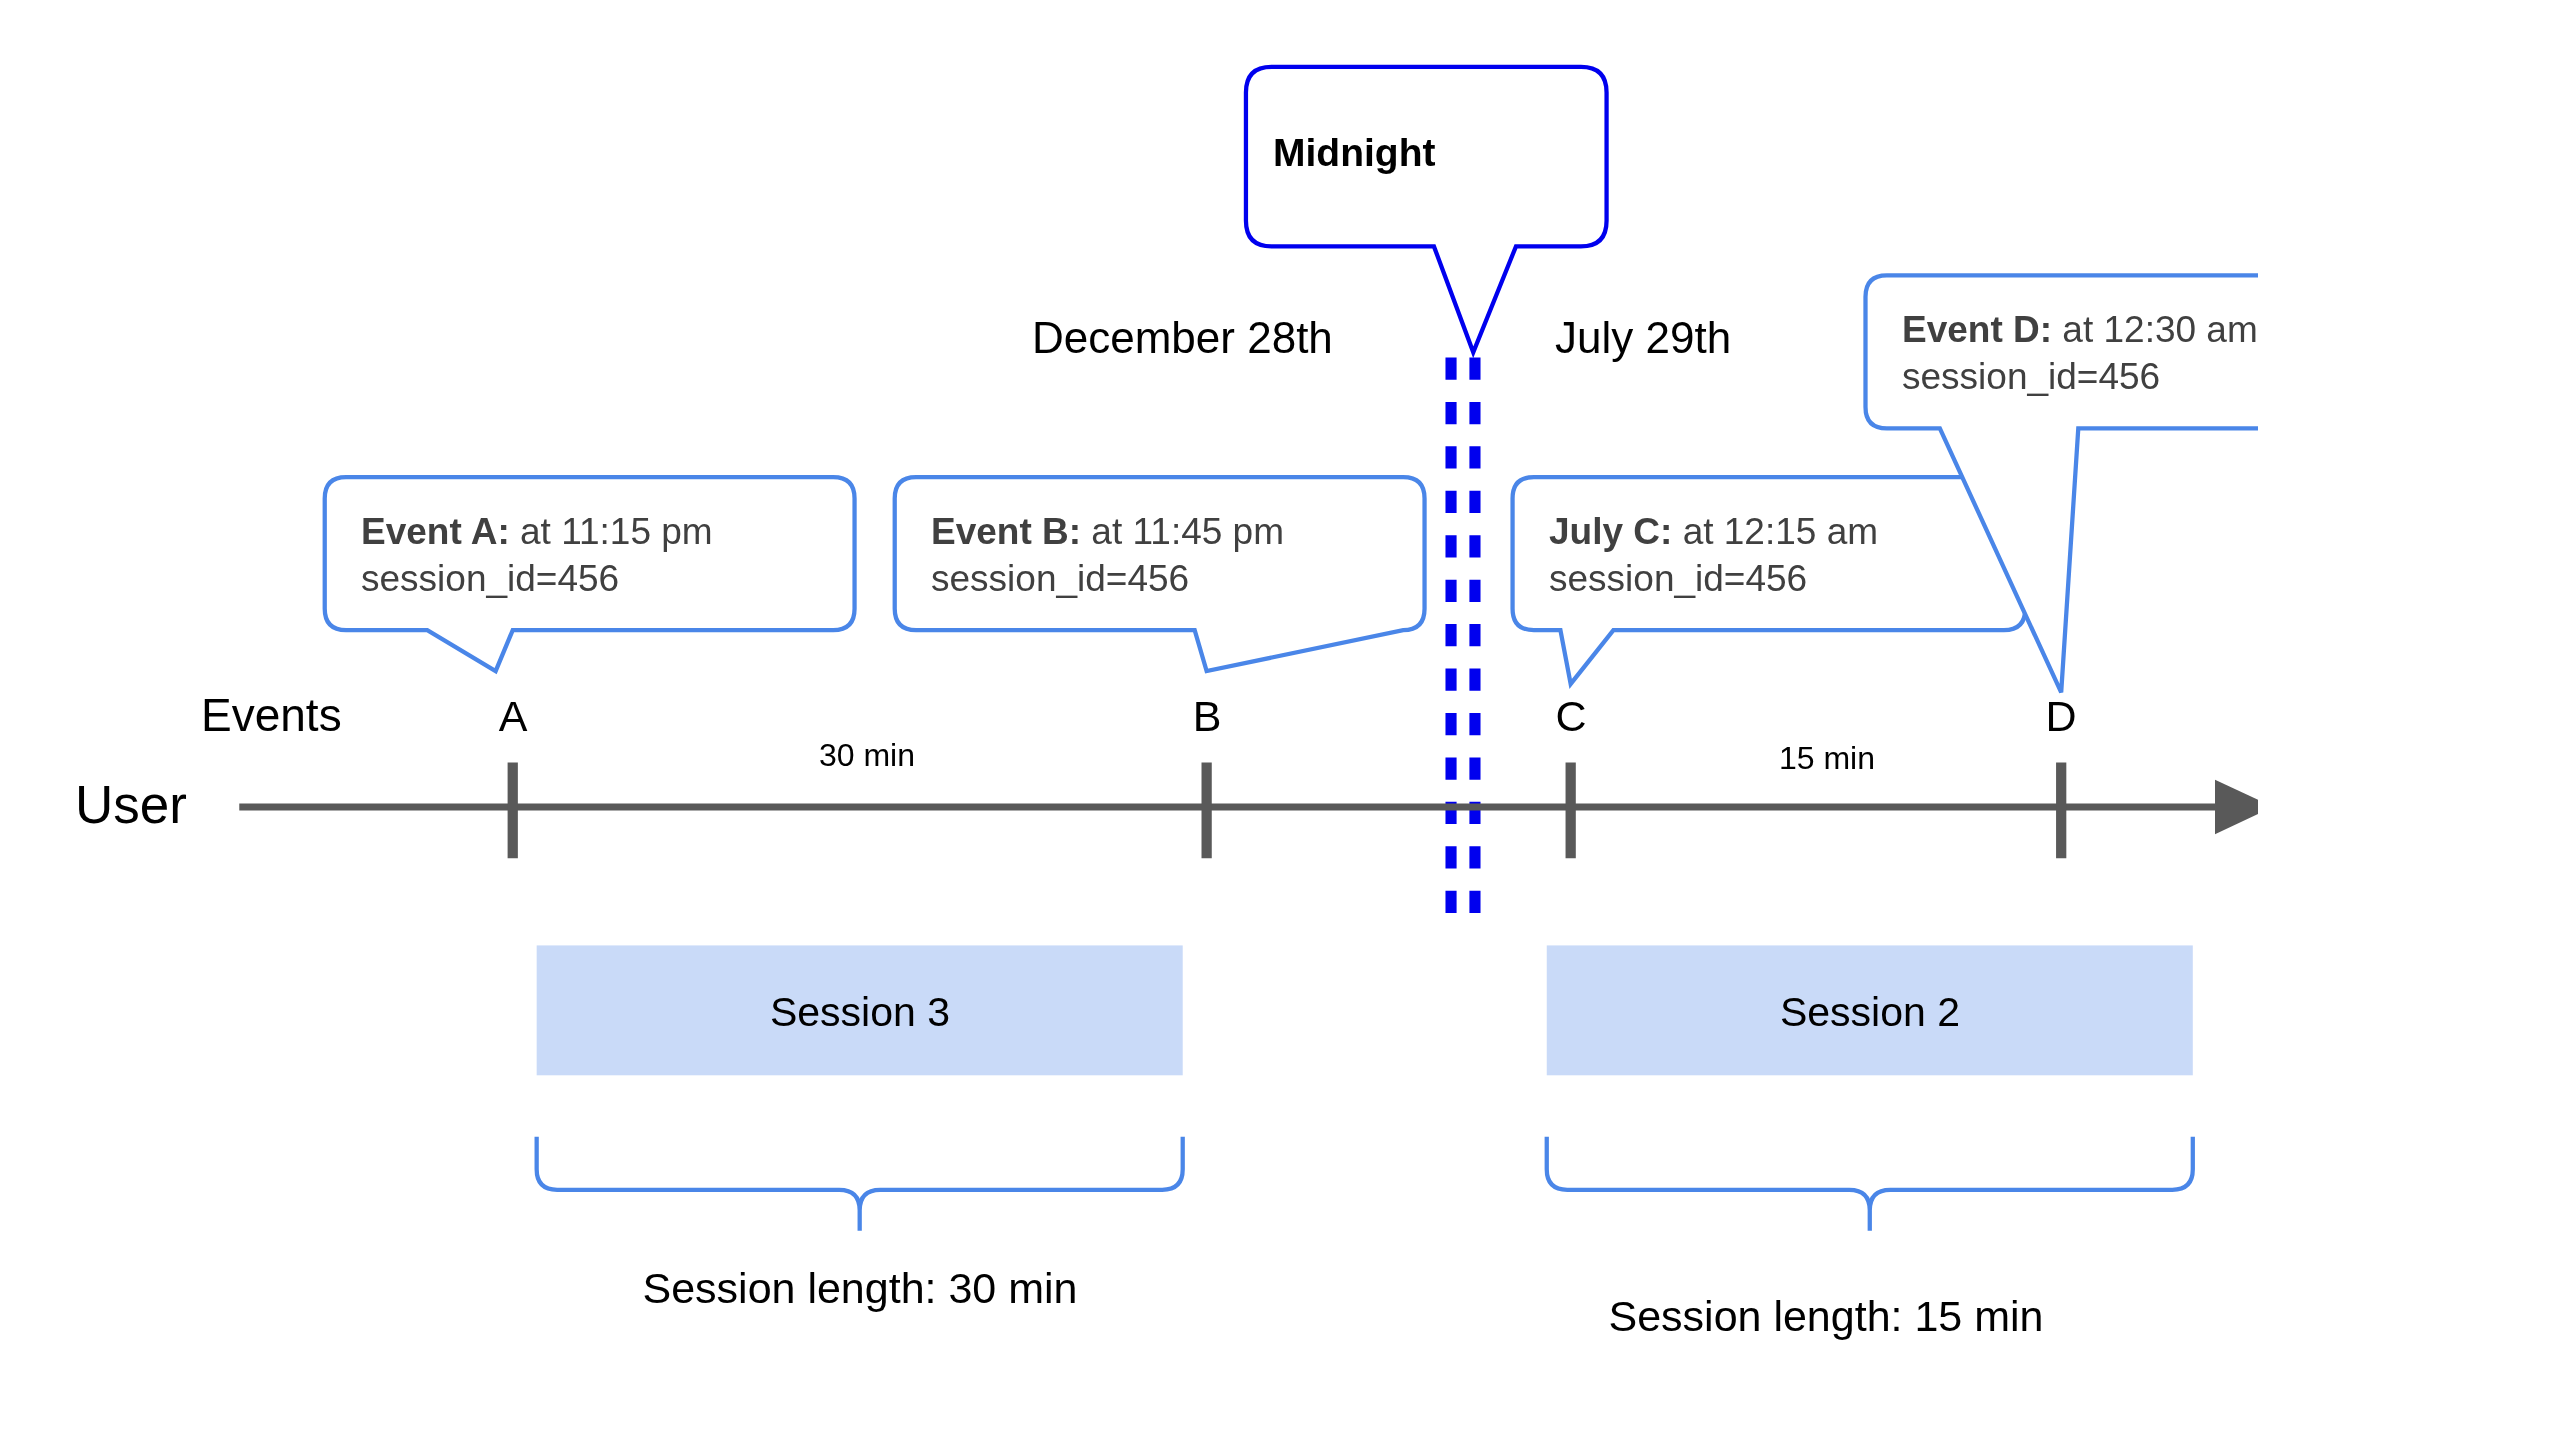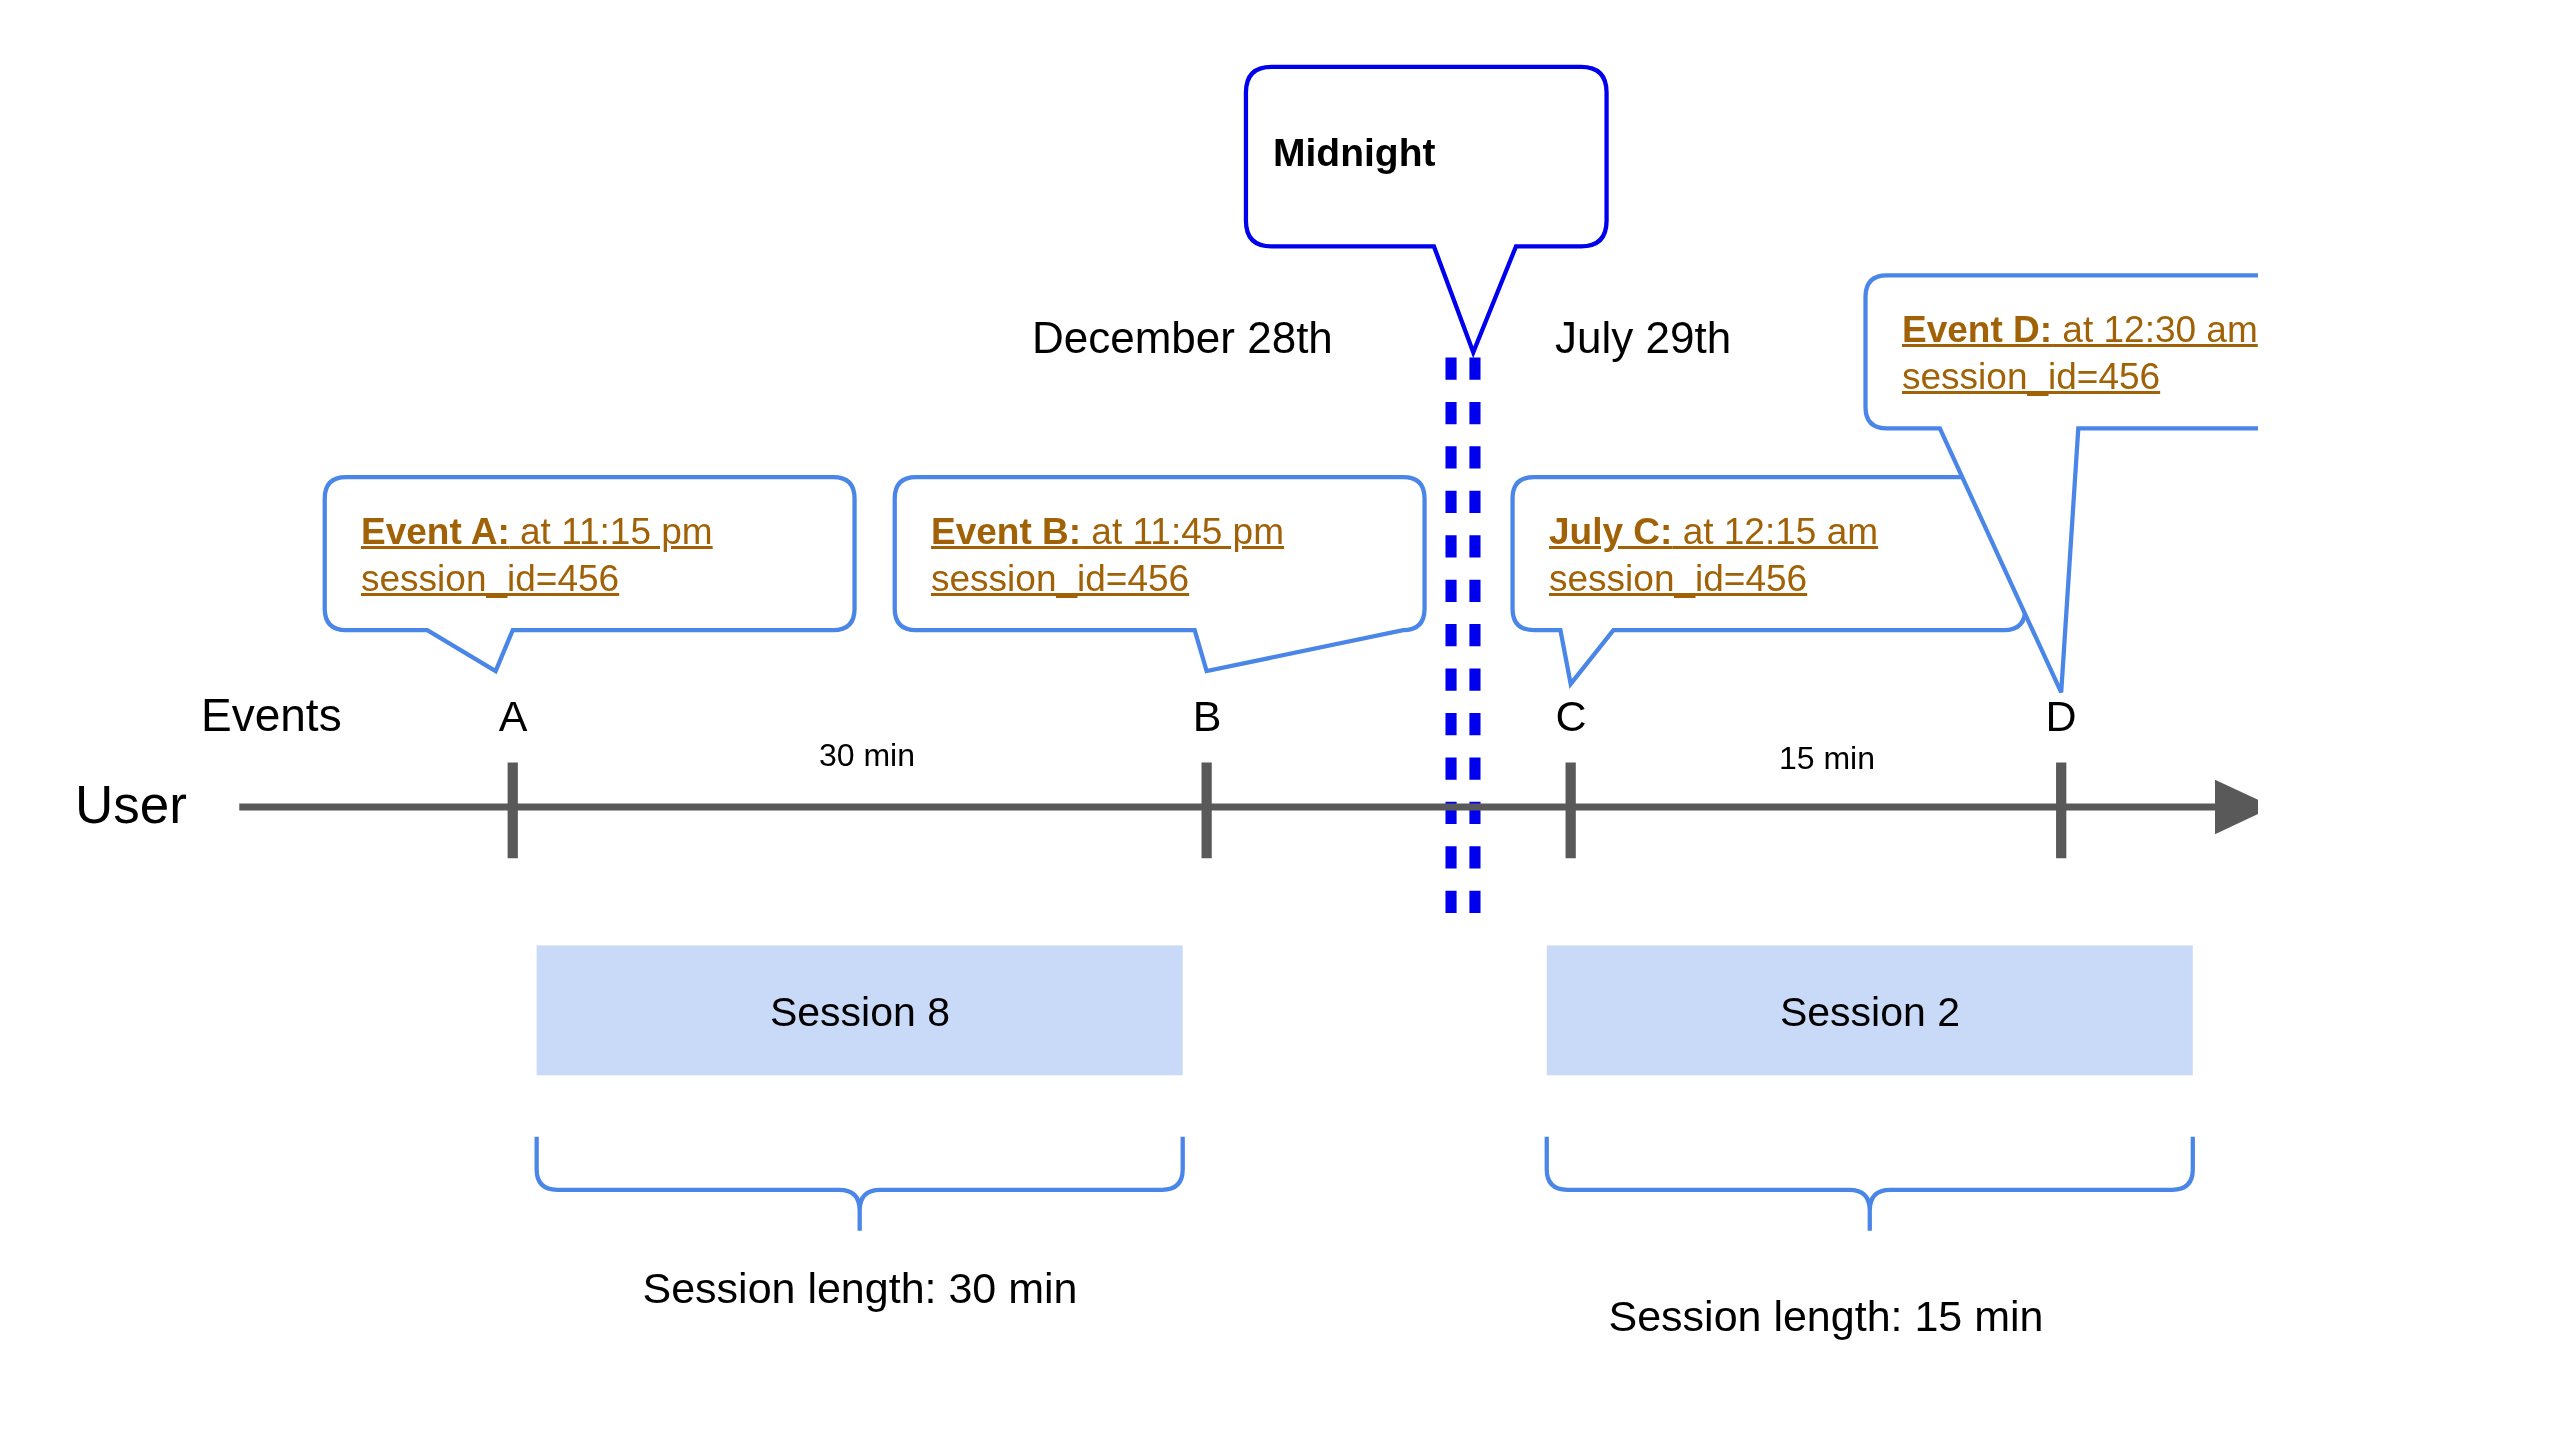--- a/index.html
+++ b/index.html
@@ -24,25 +24,24 @@
     height: 1455px;
   }
   .txt {
     position: absolute;
     color: #000000;
     white-space: nowrap;
     line-height: 1.18;
   }
   .callout-text {
     position: absolute;
-    color: #a16207;
+    color: #404040;
     font-size: 37px;
     line-height: 1.28;
     white-space: nowrap;
-    text-decoration: underline;
   }
   .callout-text b { font-weight: bold; }
   .lbl-midnight {
     font-size: 39px;
     font-weight: bold;
   }
   .lbl-date { font-size: 44px; }
   .lbl-axis-name { font-size: 46px; }
   .lbl-user { font-size: 53px; }
   .lbl-tick { font-size: 43px; }
@@ -208,20 +207,20 @@
   <div class="txt lbl-user" style="left:75px; top:774px;">User</div>
 
   <div class="txt lbl-tick" style="left:513px; top:691px; transform:translateX(-50%);">A</div>
   <div class="txt lbl-tick" style="left:1207px; top:691px; transform:translateX(-50%);">B</div>
   <div class="txt lbl-tick" style="left:1571px; top:691px; transform:translateX(-50%);">C</div>
   <div class="txt lbl-tick" style="left:2061px; top:691px; transform:translateX(-50%);">D</div>
 
   <div class="txt lbl-gap" style="left:867px; top:737px; transform:translateX(-50%);">30 min</div>
   <div class="txt lbl-gap" style="left:1827px; top:740px; transform:translateX(-50%);">15 min</div>
 
-  <div class="txt lbl-session" style="left:860px; top:988px; transform:translateX(-50%);">Session 8</div>
+  <div class="txt lbl-session" style="left:860px; top:988px; transform:translateX(-50%);">Session 3</div>
   <div class="txt lbl-session" style="left:1870px; top:988px; transform:translateX(-50%);">Session 2</div>
 
   <div class="txt lbl-sesslen" style="left:860px; top:1263px; transform:translateX(-50%);">Session length: 30 min</div>
   <div class="txt lbl-sesslen" style="left:1826px; top:1263px; transform:translateX(-50%);margin-top:28px;">Session length: 15 min</div>
 
 </div>
 
 
 </body></html>

